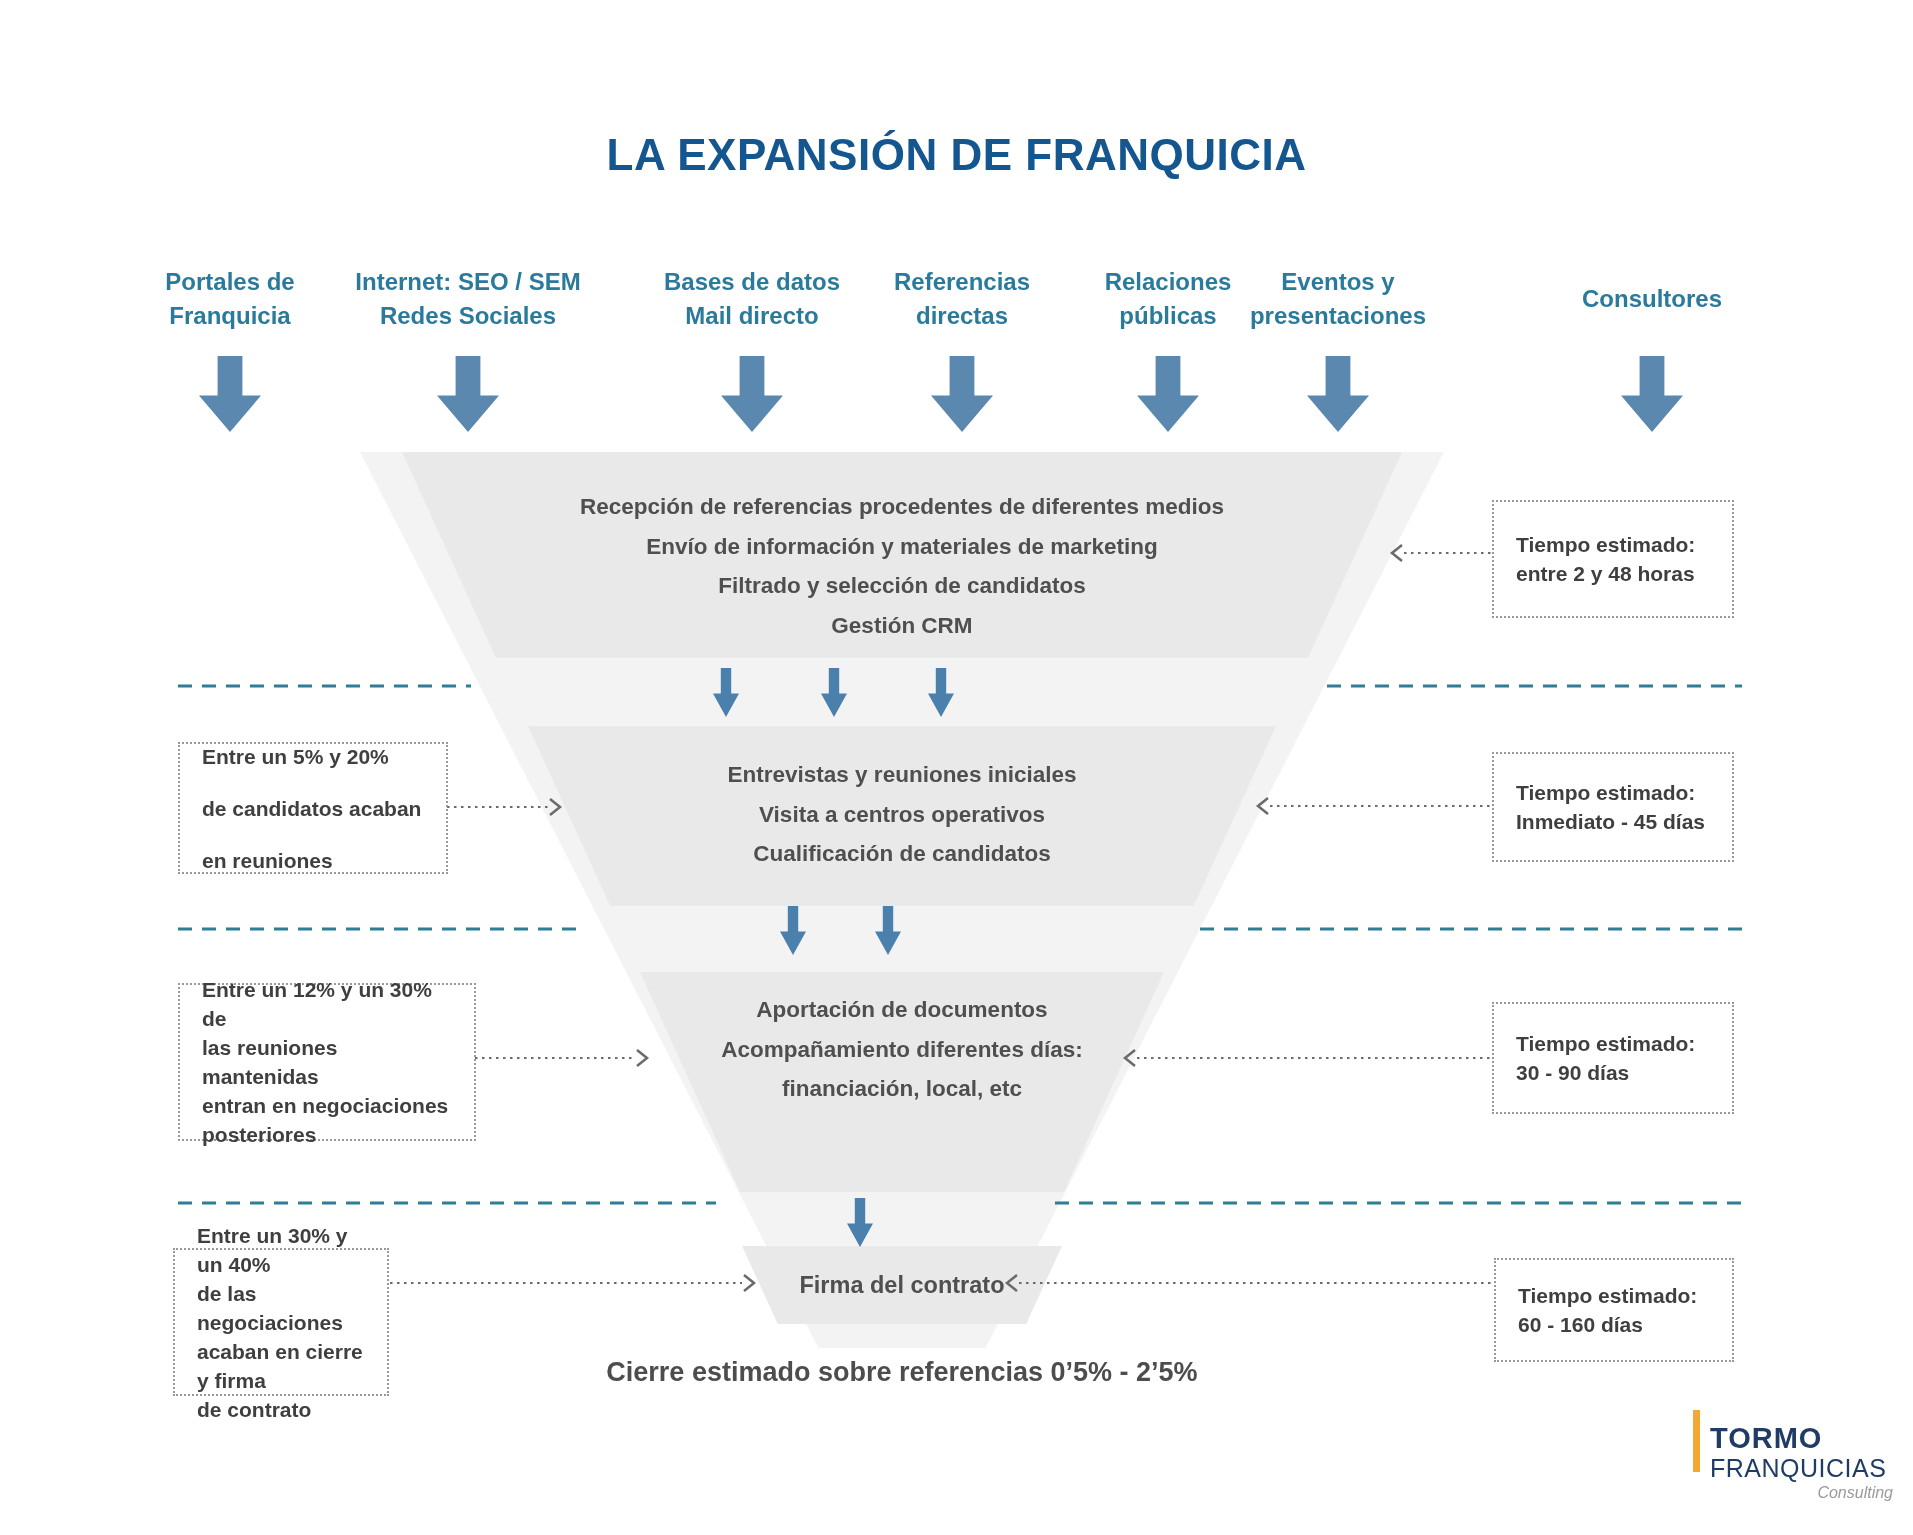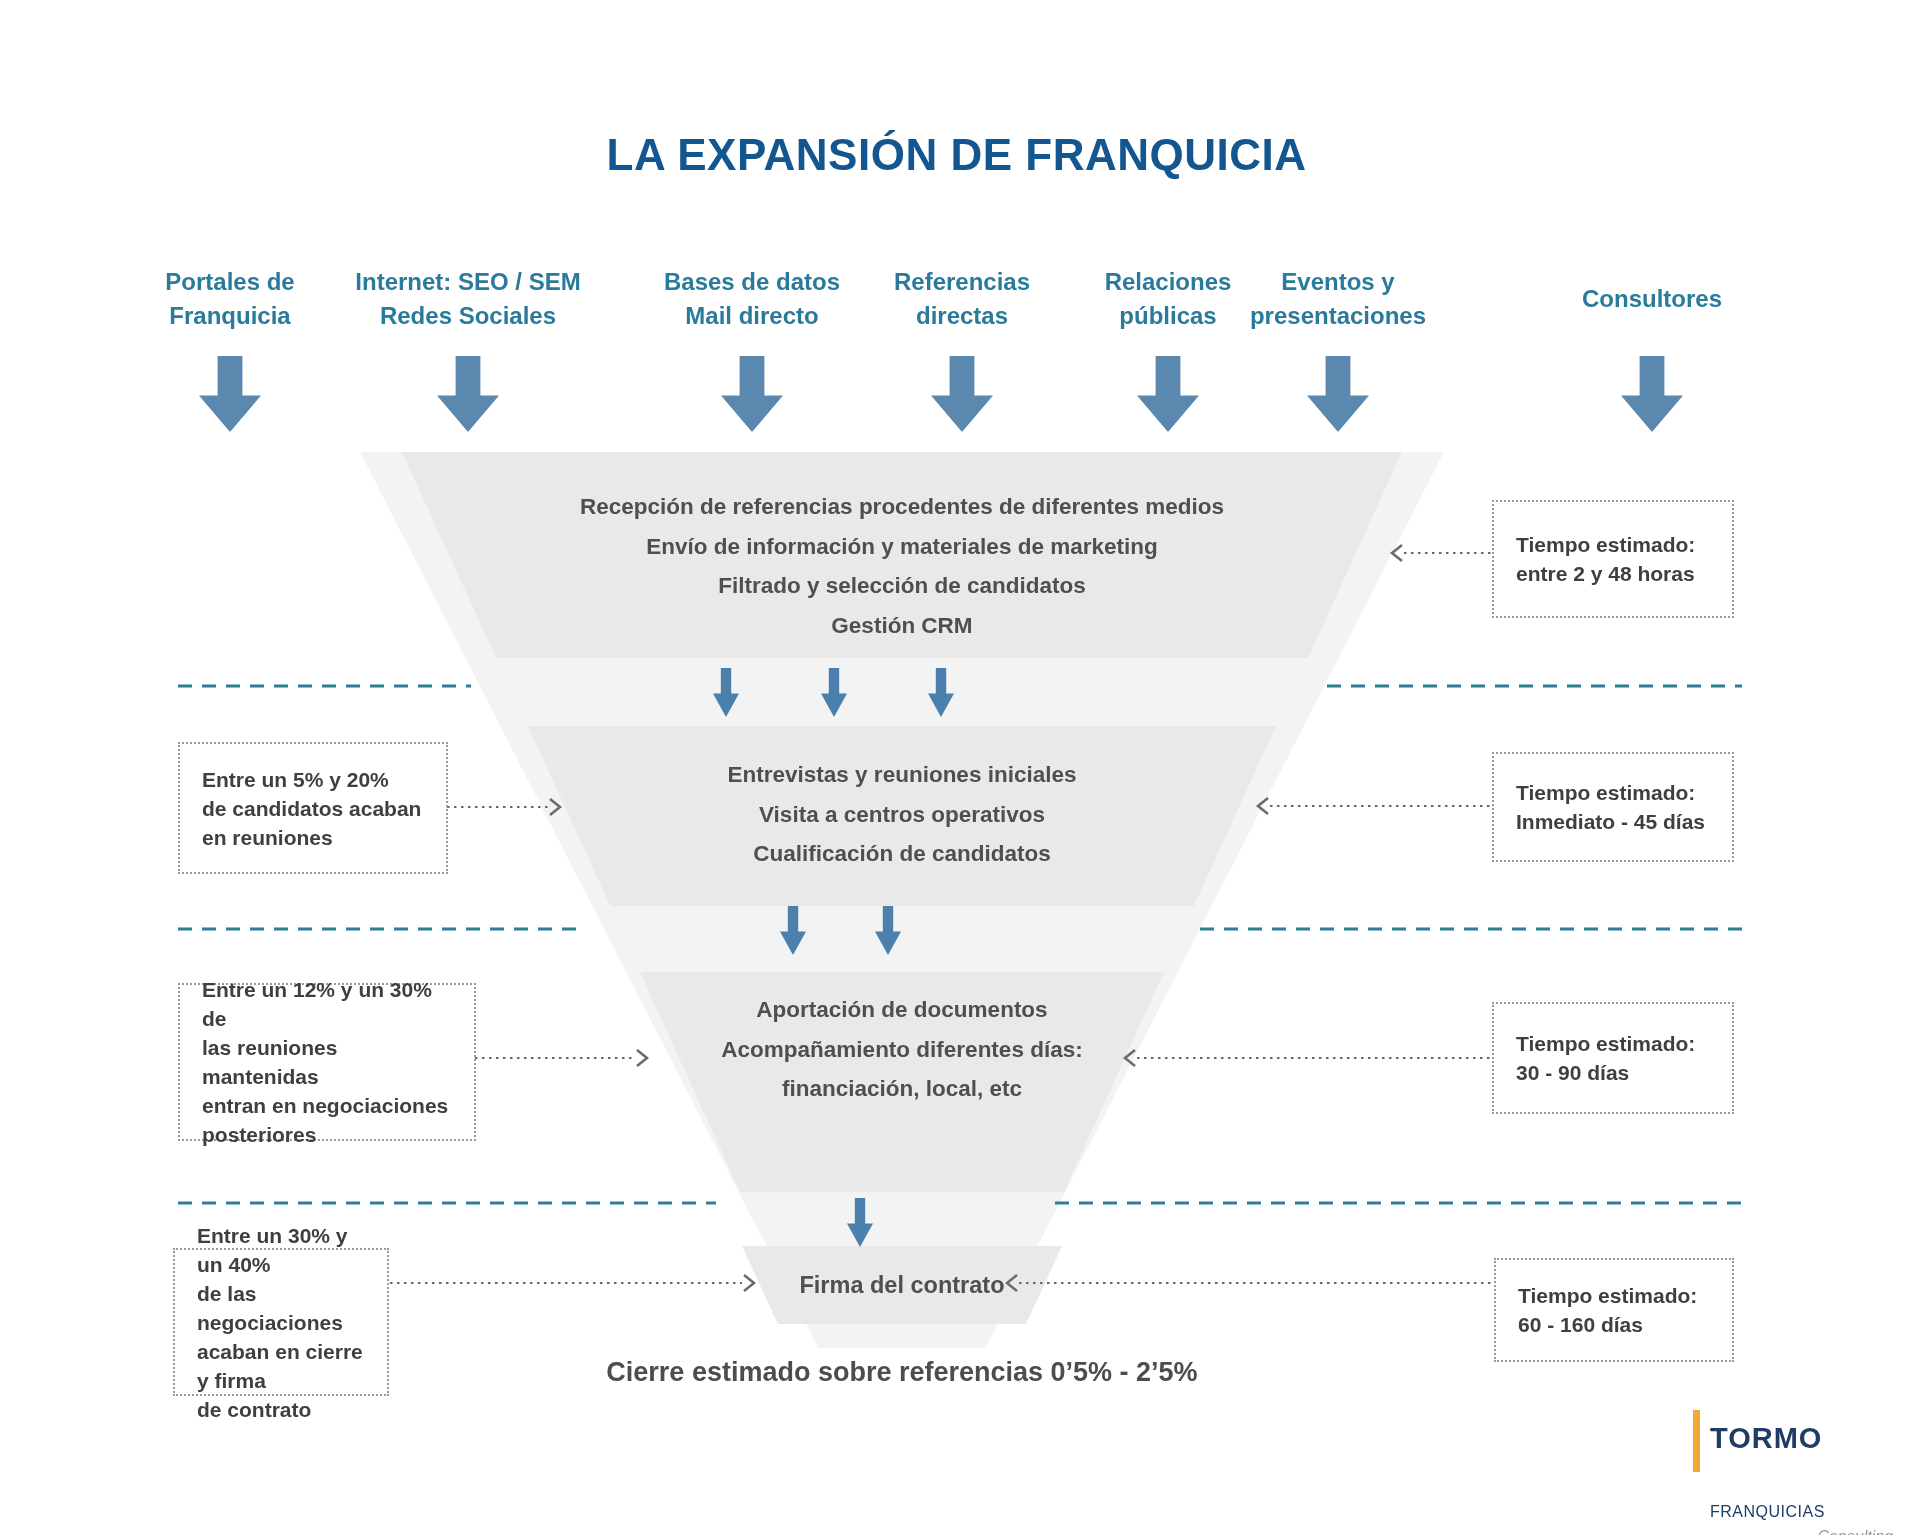--- a/index.html
+++ b/index.html
@@ -41,38 +41,38 @@
   
   .small-arrow{
     width:26px;height:49px;background:#4a80ab;
     clip-path:polygon(30% 0,70% 0,70% 52%,100% 52%,50% 100%,0 52%,30% 52%);
   }
   
   .note-box{
     border:2px dotted #999;color:#3f3f3f;font-weight:600;font-size:21px;line-height:29px;
     display:flex;flex-direction:column;justify-content:center;padding:10px 22px;box-sizing:border-box;
   }
-  .nb-l2{left:178px;top:742px;width:270px;height:132px;}
+  .nb-l2{left:178px;top:742px;width:270px;height:132px;gap:23px;}
   .nb-l3{left:178px;top:983px;width:298px;height:158px;}
   .nb-l4{left:173px;top:1248px;width:216px;height:148px;}
   .nb-r1{left:1492px;top:500px;width:242px;height:118px;}
   .nb-r2{left:1492px;top:752px;width:242px;height:110px;}
   .nb-r3{left:1492px;top:1002px;width:242px;height:112px;}
   .nb-r4{left:1494px;top:1258px;width:240px;height:104px;}
   
   .overlay{left:0;top:0;pointer-events:none;}
   
   .caption{left:360px;top:1357px;width:1084px;text-align:center;
     color:#4d4d4d;font-weight:600;font-size:27px;}
   
   .logo{left:1693px;top:1406px;width:200px;}
   .logo-bar{position:absolute;left:0;top:4px;width:7px;height:62px;background:#f5a733;}
   .logo-text{margin-left:17px;}
   .logo-l1{font-size:29px;font-weight:800;color:#1f3c66;letter-spacing:1px;line-height:32px;margin-top:16px;}
-  .logo-l2{font-size:16px;font-weight:400;color:#1f3c66;letter-spacing:.5px;line-height:28px;margin-top:44px;}
+  .logo-l2{font-size:25px;font-weight:400;color:#1f3c66;letter-spacing:.5px;line-height:28px;}
   .logo-l3{font-size:16px;font-style:italic;color:#9a9a9a;text-align:right;margin-top:2px;}
   .line{display:block;}
 </style>
 </head>
 <body>
 
 <div>
 
   <div class="abs title">LA EXPANSIÓN DE FRANQUICIA</div>
 

